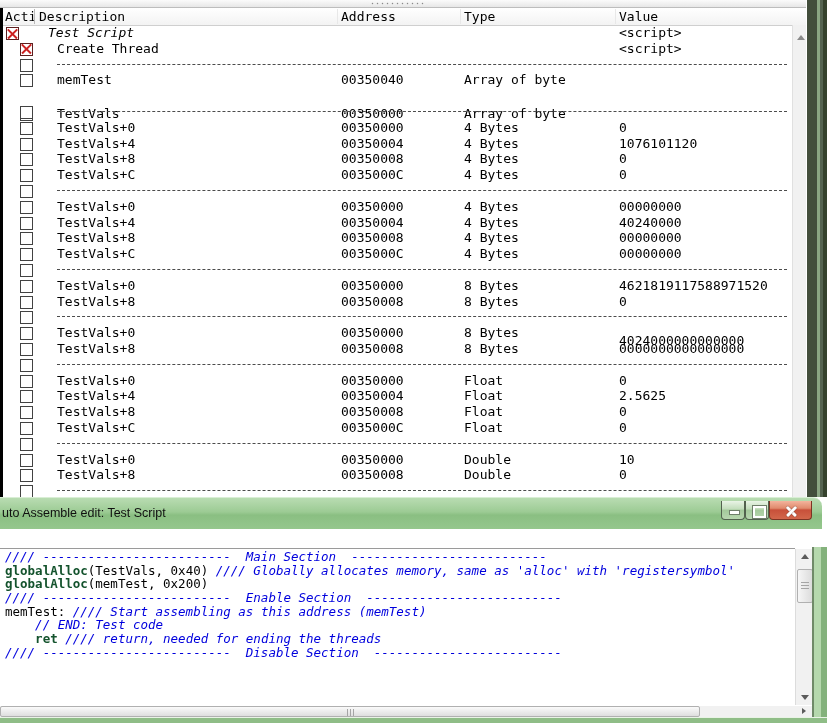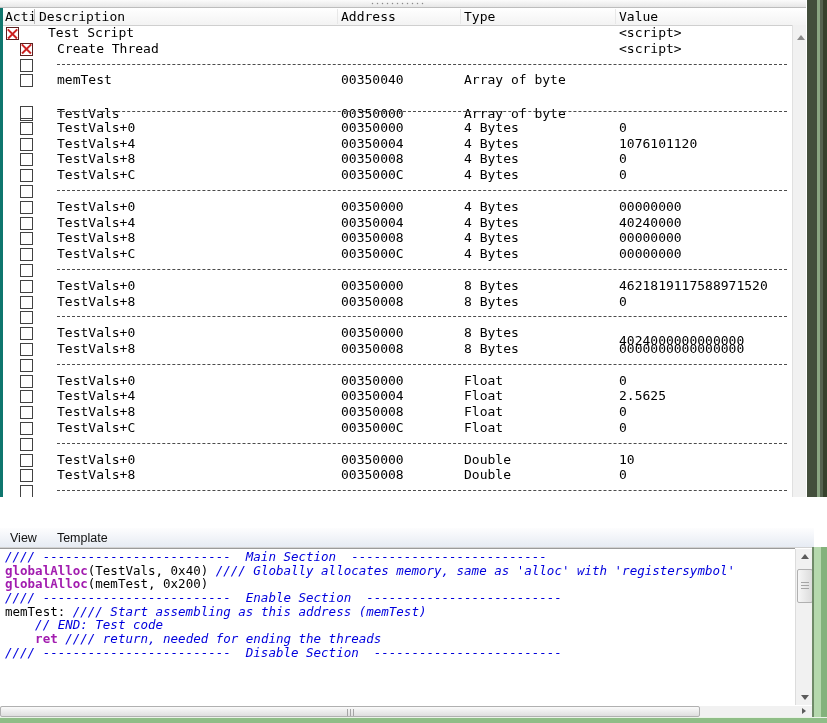--- a/index.html
+++ b/index.html
@@ -8,21 +8,21 @@
 
   
   .splitter{position:absolute;left:0;top:0;width:806px;height:7px;
             background:linear-gradient(#fbfbfb,#e7e7e7);border-bottom:1px solid #bdbdbd;}
   .splitter .grip{position:absolute;left:370px;top:2px;width:56px;height:3px;
             background-image:radial-gradient(circle,#8a8a8a 30%,transparent 35%);
             background-size:5px 3px;background-repeat:repeat-x;}
 
   
   .addresslist{position:absolute;left:0;top:8px;width:806px;height:489px;background:#fff;
-               border-left:3px solid #0f766e;overflow:hidden;font-size:13px;color:#000;}
+               border-left:3px solid #000000;overflow:hidden;font-size:13px;color:#000;}
   .list-header{position:absolute;left:0;top:0;width:100%;height:17px;
                background:linear-gradient(#ffffff,#f3f3f3);border-bottom:1px solid #cfcfcf;}
   .list-header .hcell{position:absolute;top:1px;line-height:15px;white-space:nowrap;}
   .hc0{left:2px;width:30px;overflow:hidden;}
   .hc1{left:36px;} .hc2{left:338px;} .hc3{left:461px;} .hc4{left:616px;}
   .hdiv{position:absolute;top:1px;height:15px;width:1px;background:#b9b9b9;}
   .hdiv.d0{left:31px;} .hdiv.faint{background:#e8e8e8;}
   .hdiv.d1{left:334px;} .hdiv.d2{left:457px;} .hdiv.d3{left:612px;}
 
   .lrow{position:absolute;left:0;width:786px;height:16px;line-height:16px;white-space:nowrap;}
@@ -75,21 +75,21 @@
   .menubar{position:absolute;left:0;top:31px;width:814px;height:19px;
       background:linear-gradient(#fdfdfe,#e6ebf3);border-bottom:1px solid #d2d2d2;
       font-family:"Liberation Sans",sans-serif;font-size:12.5px;color:#111;}
   .menu-item{display:inline-block;padding:2px 10px 0 10px;line-height:16px;}
 
   .editor{position:absolute;left:0;top:51px;width:795px;height:157px;background:#fff;
       border-top:1px solid #9a9a9a;overflow:hidden;
       font-size:12.5px;line-height:13.7px;color:#000;padding:1px 0 0 5px;box-sizing:border-box;}
   .cline{white-space:pre;height:13.7px;}
   .sg-p{color:#000;}
-  .sg-k{color:#a21caf;font-weight:bold;}
+  .sg-k{color:#14532d;font-weight:bold;}
   .sg-c{color:var(--comment_blue,#0000dd);font-style:italic;}
   .sg-nb{color:var(--number_blue,#0000ff);}
   .sg-ng{color:var(--hex_green,#00a050);}
   .sg-cursor{display:inline-block;width:1.5px;height:12px;background:#000;vertical-align:-2px;}
 
   .editor-vscroll{position:absolute;left:795px;top:52px;width:17px;height:156px;
       background:#f1f1f1;border-left:1px solid #dcdcdc;}
   .vs-btn{position:absolute;left:0;width:17px;height:16px;}
   .vs-up{top:0;} .vs-down{bottom:0;}
   .vs-up::after{content:"";position:absolute;left:4.5px;top:5px;border-left:4px solid transparent;
@@ -133,21 +133,21 @@
       <span class="hcell hc3">Type</span>
       <span class="hcell hc4">Value</span>
       <span class="hdiv d0"></span>
       <span class="hdiv d1 faint"></span>
       <span class="hdiv d2 faint"></span>
       <span class="hdiv d3 faint"></span>
     </div>
     <div id="list-rows">
         <div class="lrow" style="top: 17px;">
           <span class="cb checked" style="left: 3px;"></span>
-          <span class="cell" style="left: 45px;">Test Script</span>
+          <span class="cell" style="left: 45px; font-style: italic;">Test Script</span>
           <span class="cell" style="left: 616px;">&lt;script&gt;</span>
         </div>
         <div class="lrow" style="top: 32.8px;">
           <span class="cb checked" style="left: 17px;"></span>
           <span class="cell" style="left: 54px;">Create Thread</span>
           <span class="cell" style="left: 616px;">&lt;script&gt;</span>
         </div>
         <div class="lrow" style="top: 48.6px;">
           <span class="cb" style="left: 17px;"></span>
           <span class="sepline"></span>
@@ -320,22 +320,35 @@
         </div>
       </div>
     <div class="list-vscroll">
       <span class="tri-up"></span>
     </div>
   </div>
 
   <div class="right-strip"></div>
 
   <div class="aa-window">
-
-    <div class="menubar" id="menubar"><span class="menu-item">View</span><span class="menu-item">Template</span></div>
+    <div class="titlebar">
+      <span class="title-text">uto Assemble edit: Test Script</span>
+      <div class="caption-buttons">
+        <span class="capbtn btn-min">
+          <span class="glyph-min"></span>
+        </span>
+        <span class="capbtn btn-max">
+          <span class="glyph-max"></span>
+        </span>
+        <span class="capbtn btn-close">
+          <span class="glyph-close"></span>
+        </span>
+      </div>
+    </div>
+
 
     <div class="editor" id="editor">
         <div class="cline"><span class="sg-c">//// -------------------------  Main Section  --------------------------</span></div>
         <div class="cline"><span class="sg-k">globalAlloc</span><span class="sg-p">(TestVals, 0x40) </span><span class="sg-c">//// Globally allocates memory, same as 'alloc' with 'registersymbol'</span></div>
         <div class="cline"><span class="sg-k">globalAlloc</span><span class="sg-p">(memTest, 0x200)</span></div>
         <div class="cline"><span class="sg-c">//// -------------------------  Enable Section  --------------------------</span></div>
         <div class="cline"><span class="sg-p">memTest: </span><span class="sg-c">//// Start assembling as this address (memTest)</span></div>
         <div class="cline"><span class="sg-p">    </span><span class="sg-c">// END: Test code</span></div>
         <div class="cline"><span class="sg-p">    </span><span class="sg-k">ret</span><span class="sg-p"> </span><span class="sg-c">//// return, needed for ending the threads</span></div>
         <div class="cline"><span class="sg-c">//// -------------------------  Disable Section  -------------------------</span></div>

